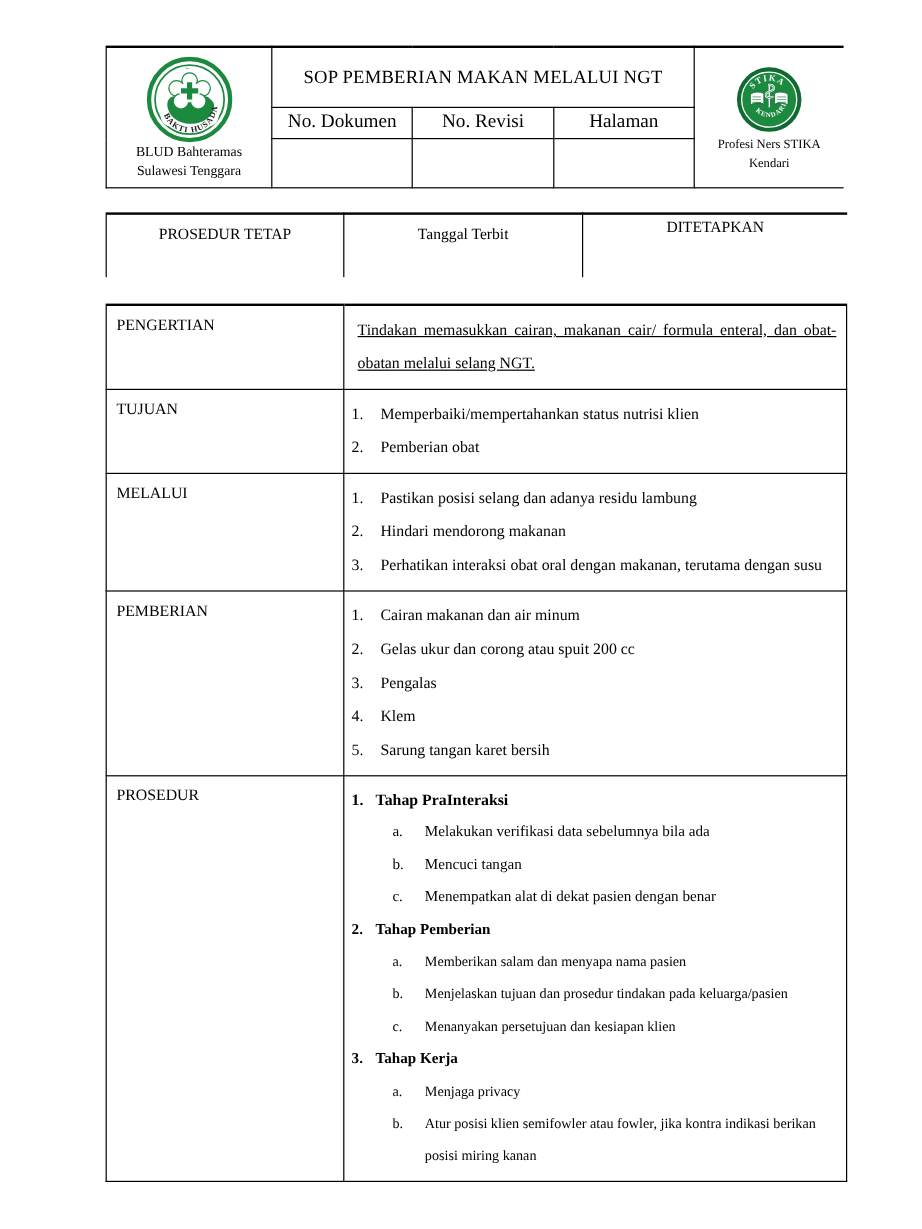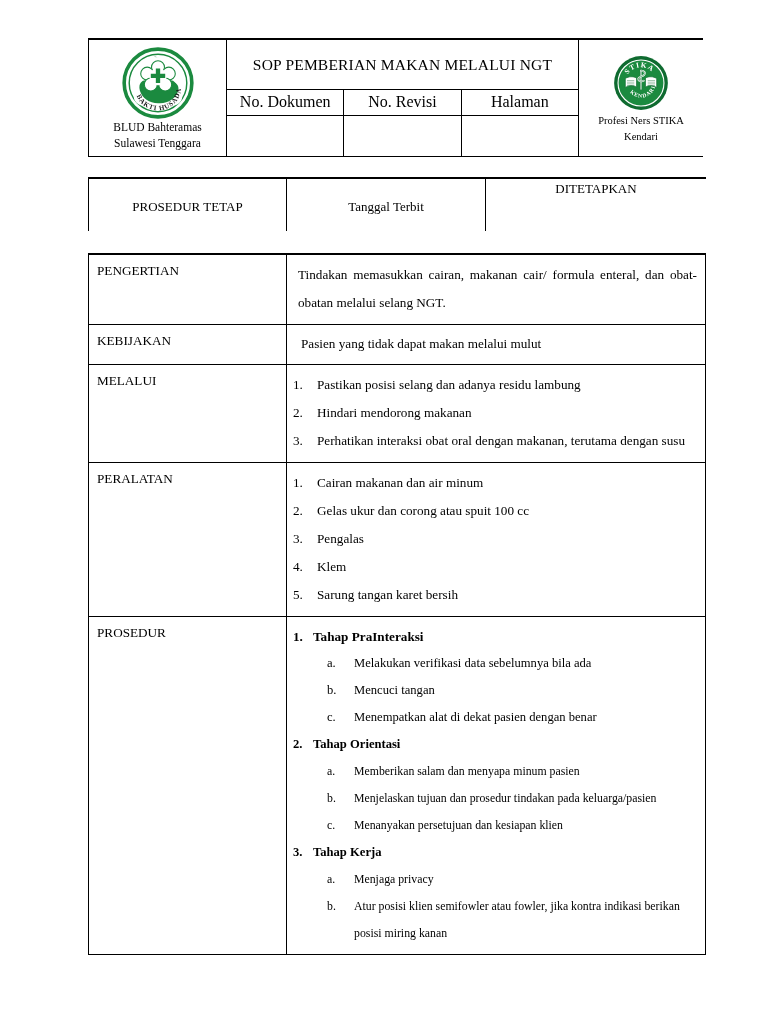--- a/index.html
+++ b/index.html
@@ -97,21 +97,21 @@
     vertical-align: top;
     border-left: 1px solid #000;
     height: 52px;
   }
   .pt-c1 { width: 197px; }
   .pt-c2 { width: 198px; }
   .pt-c3 { width: 220px; border-left: 1px solid #000; }
   .pt-inner {
     font-size: 13px;
     text-align: center;
-    padding-top: 20px;
+    padding-top: 8px;
   }
   .pt-inner-top {
     font-size: 13px;
     text-align: center;
     padding-top: 2px;
   }
 
   
   .main-table {
     width: 615px;
@@ -137,20 +137,21 @@
     padding: 6px 6px 7px 6px;
   }
 
   .para {
     font-size: 13.2px;
     line-height: 28px;
     text-align: justify;
     text-justify: inter-word;
     padding-left: 5px;
     padding-right: 2px;
+    text-decoration: underline;
   }
 
   ol.num {
     margin: 0;
     padding: 0;
     list-style: none;
   }
   ol.num > li {
     position: relative;
     font-size: 13.2px;
@@ -332,70 +333,79 @@
       <td class="col-label">
         <div class="lbl">PENGERTIAN</div>
       </td>
       <td class="col-body">
         <div class="body-cell">
           <div class="para">Tindakan memasukkan cairan, makanan cair/ formula enteral, dan obat-obatan melalui selang NGT.</div>
         </div>
       </td>
     </tr>
 
-
     <tr>
       <td class="col-label">
-        <div class="lbl">KEBIJAKAN</div>
-      </td>
-      <td class="col-body">
-        <div class="body-cell">
-          <div class="plain-line">Pasien yang tidak dapat makan melalui mulut</div>
-        </div>
-      </td>
-    </tr>
-
-    <tr>
-      <td class="col-label">
-        <div class="lbl">MELALUI</div>
+        <div class="lbl">TUJUAN</div>
       </td>
       <td class="col-body">
         <div class="body-cell">
           <ol class="num">
             <li>
                   <span class="mk">1.</span>
-                  <span class="cont">Pastikan posisi selang dan adanya residu lambung</span>
+                  <span class="cont">Memperbaiki/mempertahankan status nutrisi klien</span>
                 </li>
             <li>
                   <span class="mk">2.</span>
-                  <span class="cont">Hindari mendorong makanan</span>
-                </li>
-            <li>
-                  <span class="mk">3.</span>
-                  <span class="cont">Perhatikan interaksi obat oral dengan makanan, terutama dengan susu</span>
+                  <span class="cont">Pemberian obat</span>
                 </li>
           </ol>
         </div>
       </td>
     </tr>
 
+
     <tr>
       <td class="col-label">
-        <div class="lbl">PERALATAN</div>
+        <div class="lbl">MELALUI</div>
       </td>
       <td class="col-body">
         <div class="body-cell">
           <ol class="num">
             <li>
                   <span class="mk">1.</span>
+                  <span class="cont">Pastikan posisi selang dan adanya residu lambung</span>
+                </li>
+            <li>
+                  <span class="mk">2.</span>
+                  <span class="cont">Hindari mendorong makanan</span>
+                </li>
+            <li>
+                  <span class="mk">3.</span>
+                  <span class="cont">Perhatikan interaksi obat oral dengan makanan, terutama dengan susu</span>
+                </li>
+          </ol>
+        </div>
+      </td>
+    </tr>
+
+    <tr>
+      <td class="col-label">
+        <div class="lbl">PEMBERIAN</div>
+      </td>
+      <td class="col-body">
+        <div class="body-cell">
+          <ol class="num">
+            <li>
+                  <span class="mk">1.</span>
                   <span class="cont">Cairan makanan dan air minum</span>
                 </li>
             <li>
                   <span class="mk">2.</span>
-                  <span class="cont">Gelas ukur dan corong atau spuit 100 cc</span>
+                  <span class="cont">Gelas ukur dan corong atau spuit 200 cc</span>
                 </li>
             <li>
                   <span class="mk">3.</span>
                   <span class="cont">Pengalas</span>
                 </li>
             <li>
                   <span class="mk">4.</span>
                   <span class="cont">Klem</span>
                 </li>
             <li>
@@ -420,24 +430,24 @@
           </div>
           <ol class="alpha">
             <li><span class="mk">a.</span><span>Melakukan verifikasi data sebelumnya bila ada</span></li>
             <li><span class="mk">b.</span><span>Mencuci tangan</span></li>
             <li><span class="mk">c.</span><span>Menempatkan alat di dekat pasien dengan benar</span></li>
           </ol>
 
           <div class="sm">
             <div class="step">
               <span class="mk">2.</span>
-              <span>Tahap Orientasi</span>
+              <span>Tahap Pemberian</span>
             </div>
             <ol class="alpha">
-              <li><span class="mk">a.</span><span>Memberikan salam dan menyapa minum pasien</span></li>
+              <li><span class="mk">a.</span><span>Memberikan salam dan menyapa nama pasien</span></li>
               <li><span class="mk">b.</span><span>Menjelaskan tujuan dan prosedur tindakan pada keluarga/pasien</span></li>
               <li><span class="mk">c.</span><span>Menanyakan persetujuan dan kesiapan klien</span></li>
             </ol>
 
             <div class="step">
               <span class="mk">3.</span>
               <span>Tahap Kerja</span>
             </div>
             <ol class="alpha">
               <li><span class="mk">a.</span><span>Menjaga privacy</span></li>

